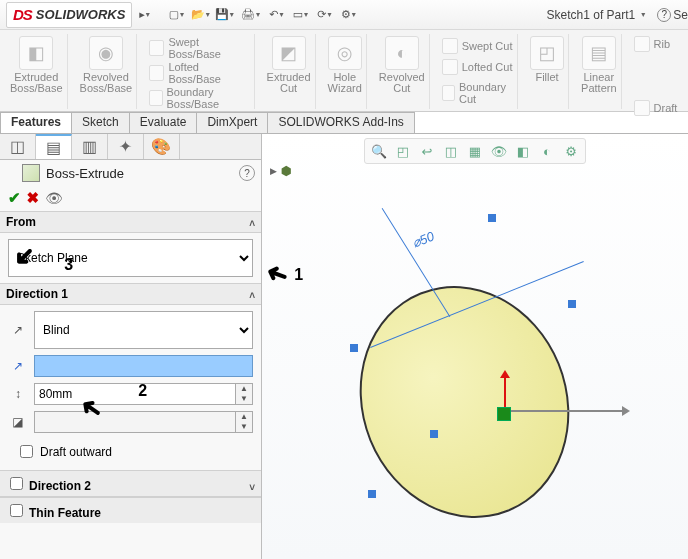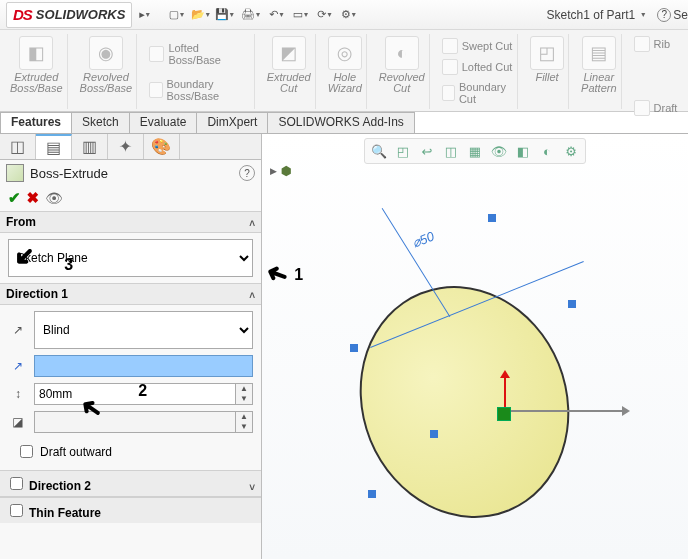--- a/index.html
+++ b/index.html
@@ -10,34 +10,34 @@
   .top-btn { width:22px; height:22px; border:1px solid transparent; border-radius:2px; display:flex; align-items:center; justify-content:center; margin:0 1px; color:#555; font-size:11px; position:relative;}
   .top-btn.big { width:26px; height:24px;}
   .dd { font-size:8px; color:#666; margin-left:1px;}
   .top-spacer { flex:1; }
   .crumb { color:#444; font-size:12px; }
   .help { margin-left:6px; display:flex; align-items:center; gap:2px; color:#444;}
   .ribbon { display:flex; height:82px; background:#f4f4f4; border-bottom:1px solid #ccc; padding:4px 6px 2px 6px; gap:8px; color:#888; font-size:11px;}
   .rgrp { display:flex; flex-direction:column; align-items:center; justify-content:flex-start; gap:1px; padding:2px 4px; border-right:1px solid #e0e0e0;}
   .rgrp:last-child { border-right:none;gap:48px;}
   .rgrp .big { width:34px; height:34px; border:1px solid #ddd; border-radius:3px; background:#fafafa; margin-bottom:1px; display:flex; align-items:center; justify-content:center; color:#bbb; font-size:18px;}
-  .rgrp .lbl { text-align:center; line-height:11px;font-style:italic; }
+  .rgrp .lbl { text-align:center; line-height:11px; }
   .rgrp.vert { align-items:flex-start; justify-content:space-around;}
   .rgrp.vert .row { display:flex; align-items:center; gap:4px;}
   .rgrp.vert .row .si { width:16px; height:16px; border:1px solid #ddd; border-radius:2px; background:#fafafa;}
   .ribbon-wrap { display:flex; flex-direction:column;}
   .tabstrip { display:flex; height:22px; border-bottom:1px solid #b5b5b5; font-size:12px;}
   .tab { padding:2px 10px 3px 10px; border:1px solid #b5b5b5; border-bottom:none; margin-right:-1px; background:#eee; color:#333;}
   .tab.active { background:#fff; font-weight:bold;}
   .main { display:flex; height: calc(559px - 30px - 82px - 22px); }
   .leftpanel { width: 262px; border-right:1px solid #bdbdbd; background:#f8f8f8; display:flex; flex-direction:column;}
   .pmtabs { display:flex; height:26px; border-bottom:1px solid #bdbdbd; background:#f0f0f0;}
   .pmtab { width:36px; display:flex; align-items:center; justify-content:center; border-right:1px solid #ccc; color:#666;}
   .pmtab.active { background:#fff; border-top:2px solid #66aee6;}
-  .feat-head { display:flex; align-items:center; padding:4px 6px; font-size:13px; color:#222;}
+  .feat-head { display:flex; align-items:center; padding:4px 6px; font-size:13px; color:#222;margin-left:16px;}
   .feat-head .cube { width:18px; height:18px; border:1px solid #888; margin-right:6px; background:linear-gradient(135deg,#e6f0d8,#cde0b0); }
   .feat-help { margin-left:auto; width:16px; height:16px; border:1px solid #999; border-radius:50%; font-size:10px; color:#555; display:flex; align-items:center; justify-content:center;}
   .okrow { display:flex; align-items:center; gap:6px; padding:3px 8px 4px 8px; }
   .ok { color:#128a12; font-size:15px; font-weight:bold;}
   .cx { color:#c00; font-size:15px; font-weight:bold;}
   .eye { color:#666; font-size:14px;}
   .grp-head { display:flex; align-items:flex-end; font-size:12px; font-weight:bold; background:#ececec; border-top:1px solid #d0d0d0; border-bottom:1px solid #d0d0d0; padding:3px 6px;}
   .chev { margin-left:auto; font-size:10px; color:#555;}
   .grp-body { padding:6px 8px; display:flex; flex-direction:column; gap:6px; font-size:12px;}
   .field-row { display:flex; align-items:center; gap:6px;}
@@ -108,20 +108,24 @@
 Boss/Base</div>
       </div>
   <div class="rgrp">
         <div class="big">◉</div>
         <div class="lbl" style="white-space:pre;">Revolved
 Boss/Base</div>
       </div>
   <div class="rgrp vert">
     <div class="row">
           <div class="si"></div>
+          <span>Swept Boss/Base</span>
+        </div>
+    <div class="row">
+          <div class="si"></div>
           <span>Lofted Boss/Base</span>
         </div>
     <div class="row">
           <div class="si"></div>
           <span>Boundary Boss/Base</span>
         </div>
   </div>
   <div class="rgrp">
         <div class="big">◩</div>
         <div class="lbl" style="white-space:pre;">Extruded

